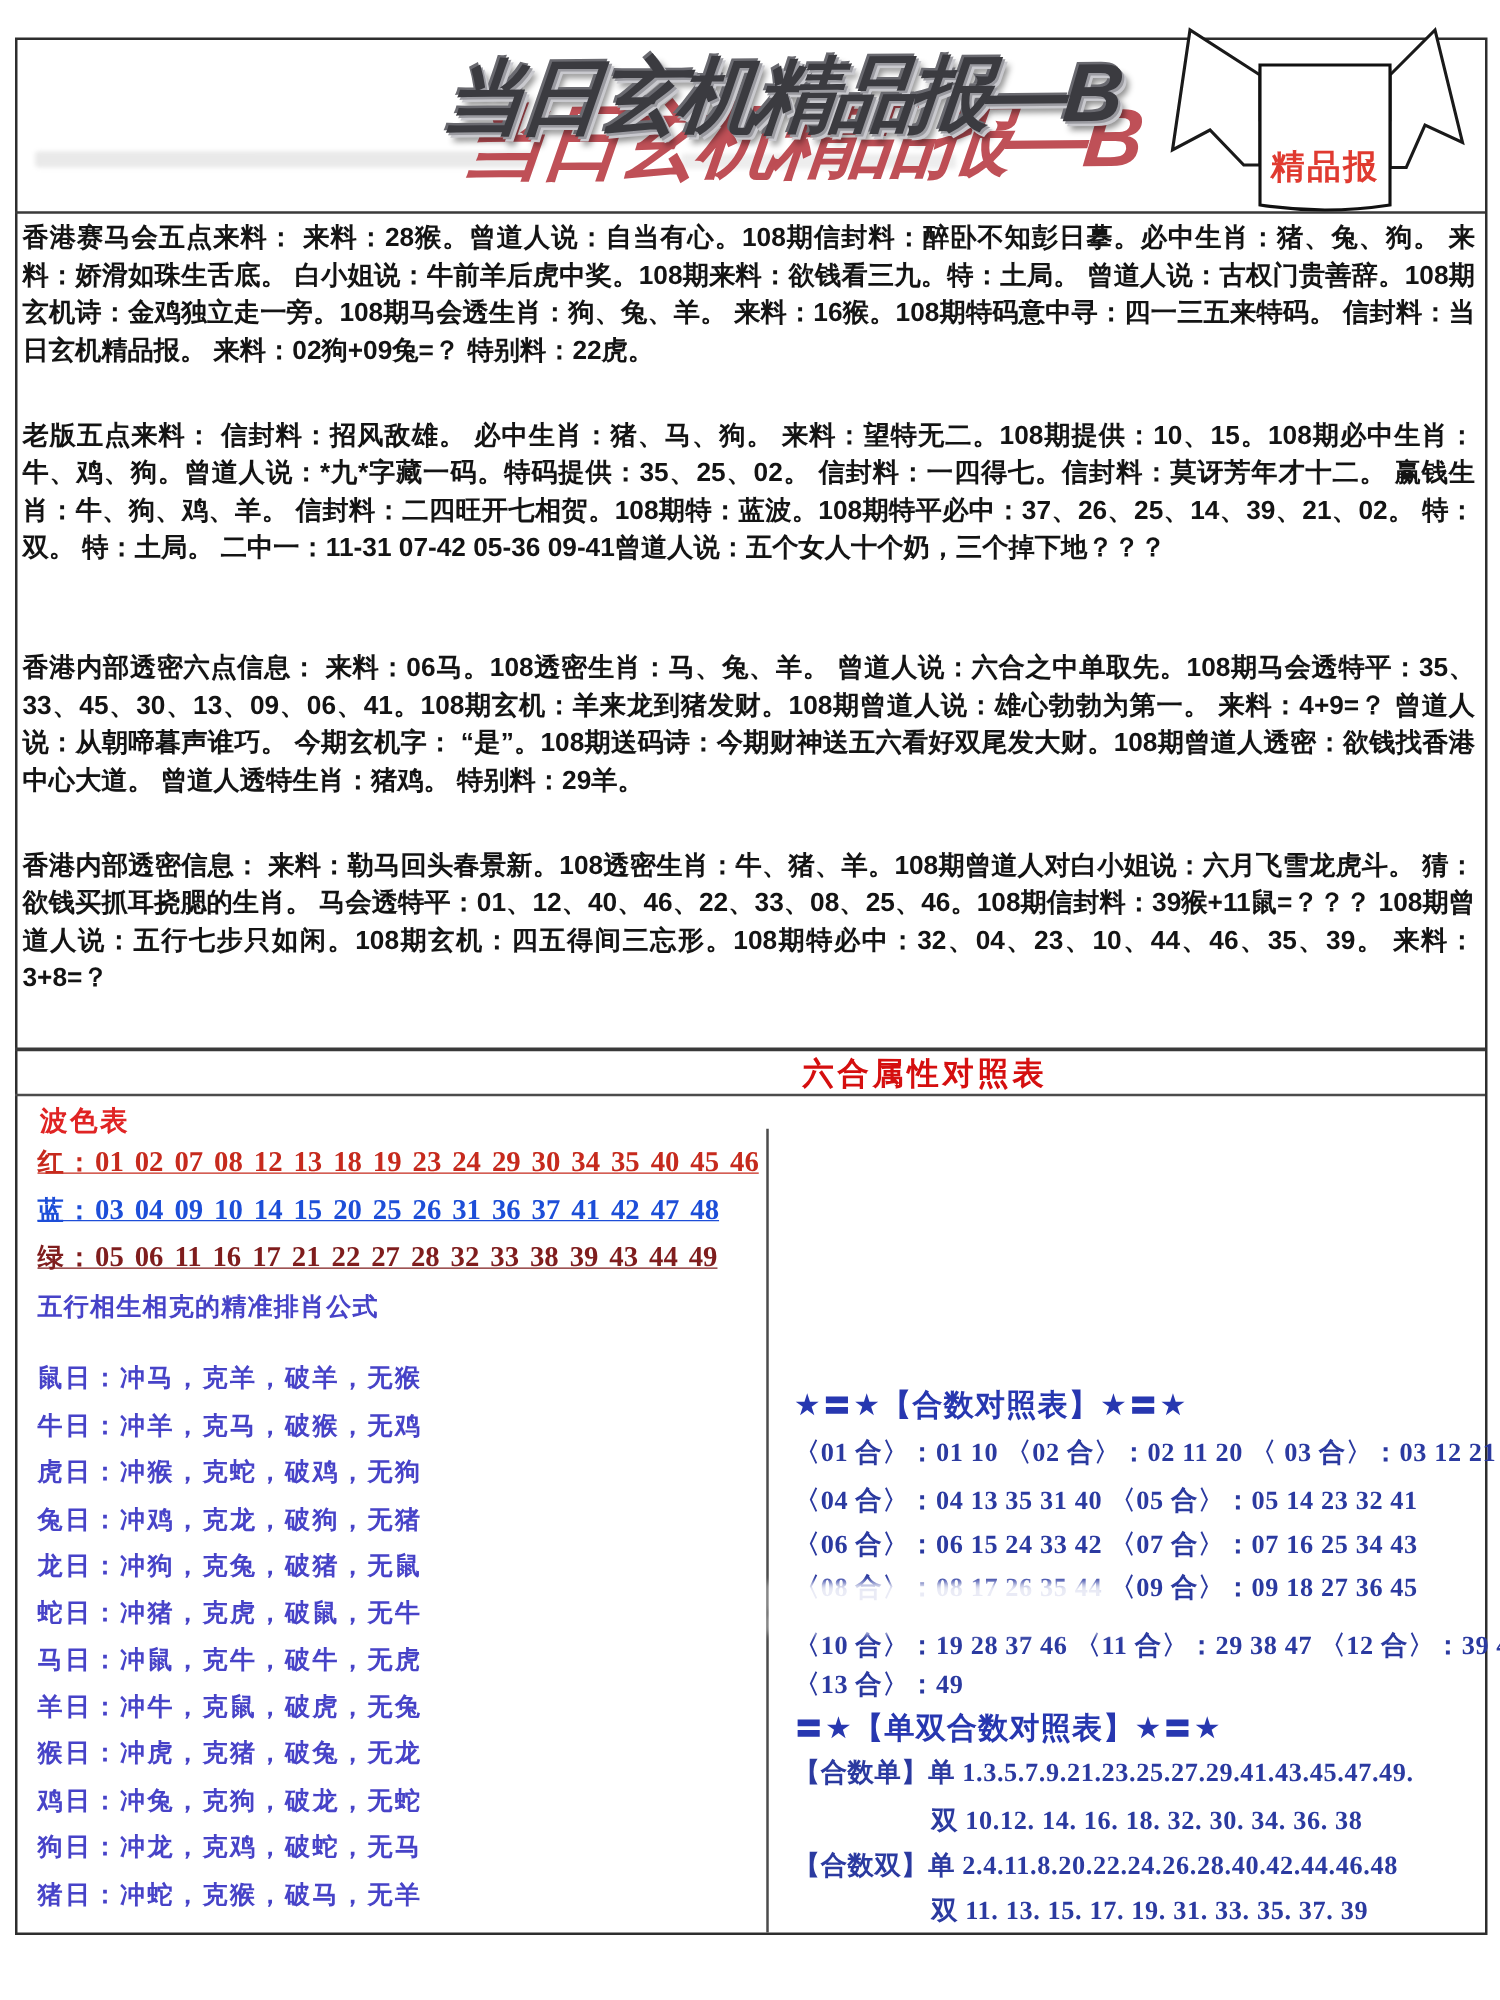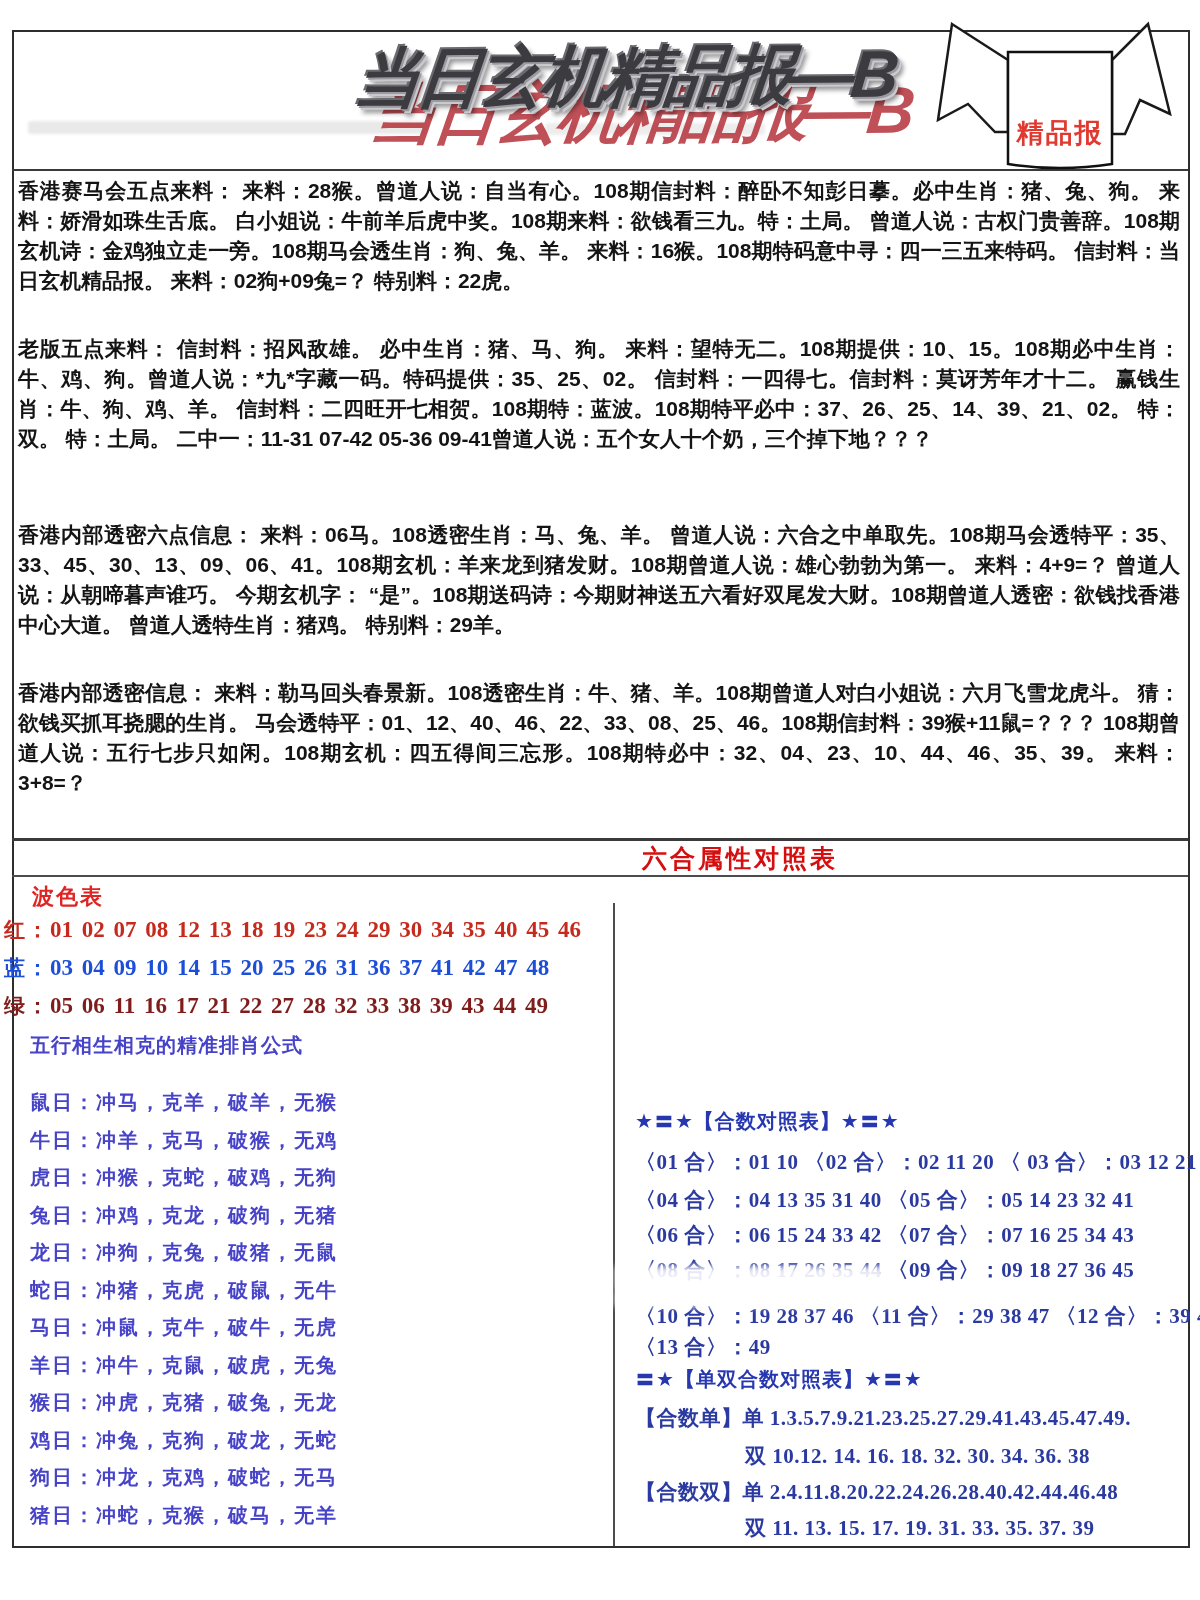--- a/index.html
+++ b/index.html
@@ -36,30 +36,30 @@
   
   .para{
     left:18px;width:1162px;margin:0;color:#141414;font-weight:bold;
     font-size:21px;line-height:30px;text-align:justify;
   }
   .p1{top:176px;} .p2{top:334px;} .p3{top:520px;} .p4{top:678px;}
   
   .sec-title{left:630px;top:842px;font-size:25px;font-weight:bold;color:#d50f0f;letter-spacing:3px;margin-left:12px;}
   
   .wave-title{left:32px;top:882px;font-size:22px;font-weight:bold;color:#e02424;letter-spacing:2px;}
-  .wave-row{left:4px;white-space:nowrap;}
+  .wave-row{left:30px;white-space:nowrap;text-decoration:underline;}
   .wave-label{font-size:21px;font-weight:bold;letter-spacing:2px;}
   .wave-nums{font-family:"Liberation Serif","DejaVu Serif",serif;font-size:23px;font-weight:bold;word-spacing:3px;}
   .wave-red{color:#c62a1d;} .wave-blue{color:#1d4ed8;} .wave-green{color:#7f1d1d;}
   .wr1{top:916px;} .wr2{top:954px;} .wr3{top:992px;}
   
   .formula-title{left:30px;top:1032px;font-size:20px;font-weight:bold;color:#4743c8;letter-spacing:1px;}
   .zrow{left:30px;font-size:20px;font-weight:bold;color:#4743c8;letter-spacing:2px;white-space:nowrap;margin-top:21px;}
   
-  .rc-header{left:635px;font-size:20px;font-weight:bold;color:#2737b0;letter-spacing:1px;}
+  .rc-header{left:635px;font-size:24px;font-weight:bold;color:#2737b0;letter-spacing:1px;}
   .rc-row{
     left:635px;font-family:"Liberation Serif","DejaVu Serif",serif;
     font-size:21px;font-weight:bold;color:#2b3aa0;white-space:nowrap;letter-spacing:.5px;
   }
   .rc-indent{left:745px;text-align:right;}
   
   .smudge{background:rgba(255,255,255,.9);filter:blur(3px);}
   .sm1{left:615px;top:1266px;width:270px;height:24px;}
   .sm2{left:615px;top:1291px;width:290px;height:16px;}
 </style>

